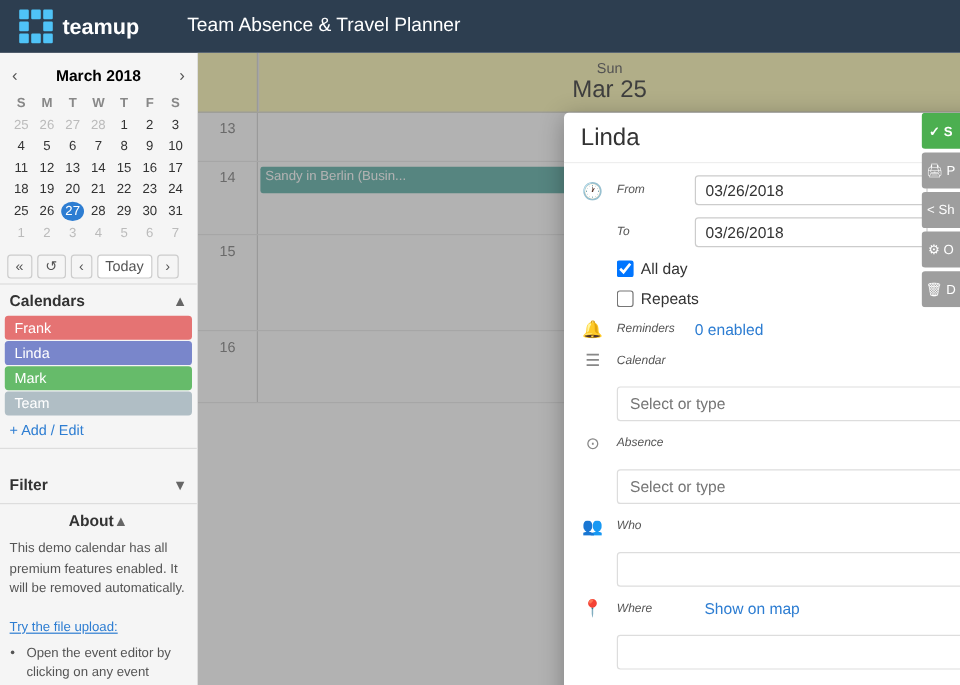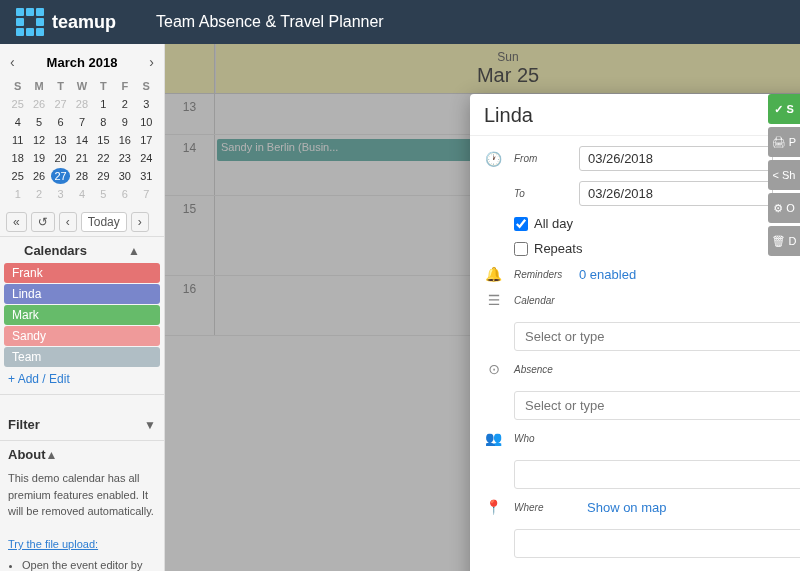--- a/index.html
+++ b/index.html
@@ -30,31 +30,31 @@
     .cal-grid td { font-size: 11px; text-align: center; padding: 2px 0; color: #333; cursor: pointer; }
     .cal-grid td.other-month { color: #bbb; }
     .cal-grid td.today { background: #2d7dd2; color: white; border-radius: 50%; }
 
     
     .nav-bar { background: #f5f5f5; padding: 4px 6px; display: flex; align-items: center; gap: 4px; border-bottom: 1px solid #ddd; }
     .nav-bar button { background: none; border: 1px solid #ccc; border-radius: 3px; padding: 2px 6px; cursor: pointer; font-size: 12px; color: #555; }
     .nav-bar button.today-btn { background: white; }
 
     
-    .section-header { display: flex; align-items: center; justify-content: space-between; padding: 6px 24px 4px; }
+    .section-header { display: flex; align-items: center; justify-content: space-between; padding: 6px 8px 4px; }
     .section-title { font-weight: bold; font-size: 13px; color: #333; }
     .collapse-btn { background: none; border: none; cursor: pointer; color: #666; font-size: 12px; }
     .calendar-item { padding: 3px 8px; font-size: 12px; cursor: pointer; border-radius: 3px; margin: 1px 4px; color: white; font-weight: 500; }
     .add-link { padding: 4px 8px; font-size: 12px; color: #2d7dd2; cursor: pointer; }
 
     
     .filter-header { display: flex; align-items: center; justify-content: space-between; padding: 22px 8px 4px; border-top: 1px solid #ddd; margin-top: 4px; }
 
     
-    .about-header { display: flex; align-items: center; justify-content: flex-start; padding: 6px 8px 4px; border-top: 1px solid #ddd; margin-top: 4px; }
+    .about-header { display: flex; align-items: center; justify-content: center; padding: 6px 8px 4px; border-top: 1px solid #ddd; margin-top: 4px; }
     .about-content { padding: 4px 8px; font-size: 11px; color: #555; line-height: 1.5; }
     .about-content a { color: #2d7dd2; text-decoration: underline; cursor: pointer; }
     .about-content ul { padding-left: 14px; margin-top: 4px; }
     .about-content li { margin-bottom: 2px; }
 
     
     .cal-content { flex: 1; background: white; display: flex; flex-direction: column; overflow: hidden; position: relative; }
 
     .event-bar { position: absolute; left: 2px; right: 2px; background: #7cbfb8; color: white; font-size: 11px; padding: 2px 4px; border-radius: 2px; cursor: pointer; overflow: hidden; white-space: nowrap; text-overflow: ellipsis; }
 
@@ -207,21 +207,20 @@
 
     <div>
       <div class="section-header">
         <span class="section-title">Calendars</span>
         <button class="collapse-btn">▲</button>
       </div>
       <div id="calendar-items">
           <div class="calendar-item" style="background: rgb(229, 115, 115);">Frank</div>
           <div class="calendar-item" style="background: rgb(121, 134, 203);">Linda</div>
           <div class="calendar-item" style="background: rgb(102, 187, 106);">Mark</div>
-          <div class="calendar-item" style="background: rgb(239, 154, 154);">Sandy</div>
           <div class="calendar-item" style="background: rgb(176, 190, 197);">Team</div>
         </div>
       <div class="add-link">+ Add / Edit</div>
     </div>
 
     <div>
       <div class="filter-header">
         <span class="section-title">Filter</span>
         <button class="collapse-btn">▼</button>
       </div>

